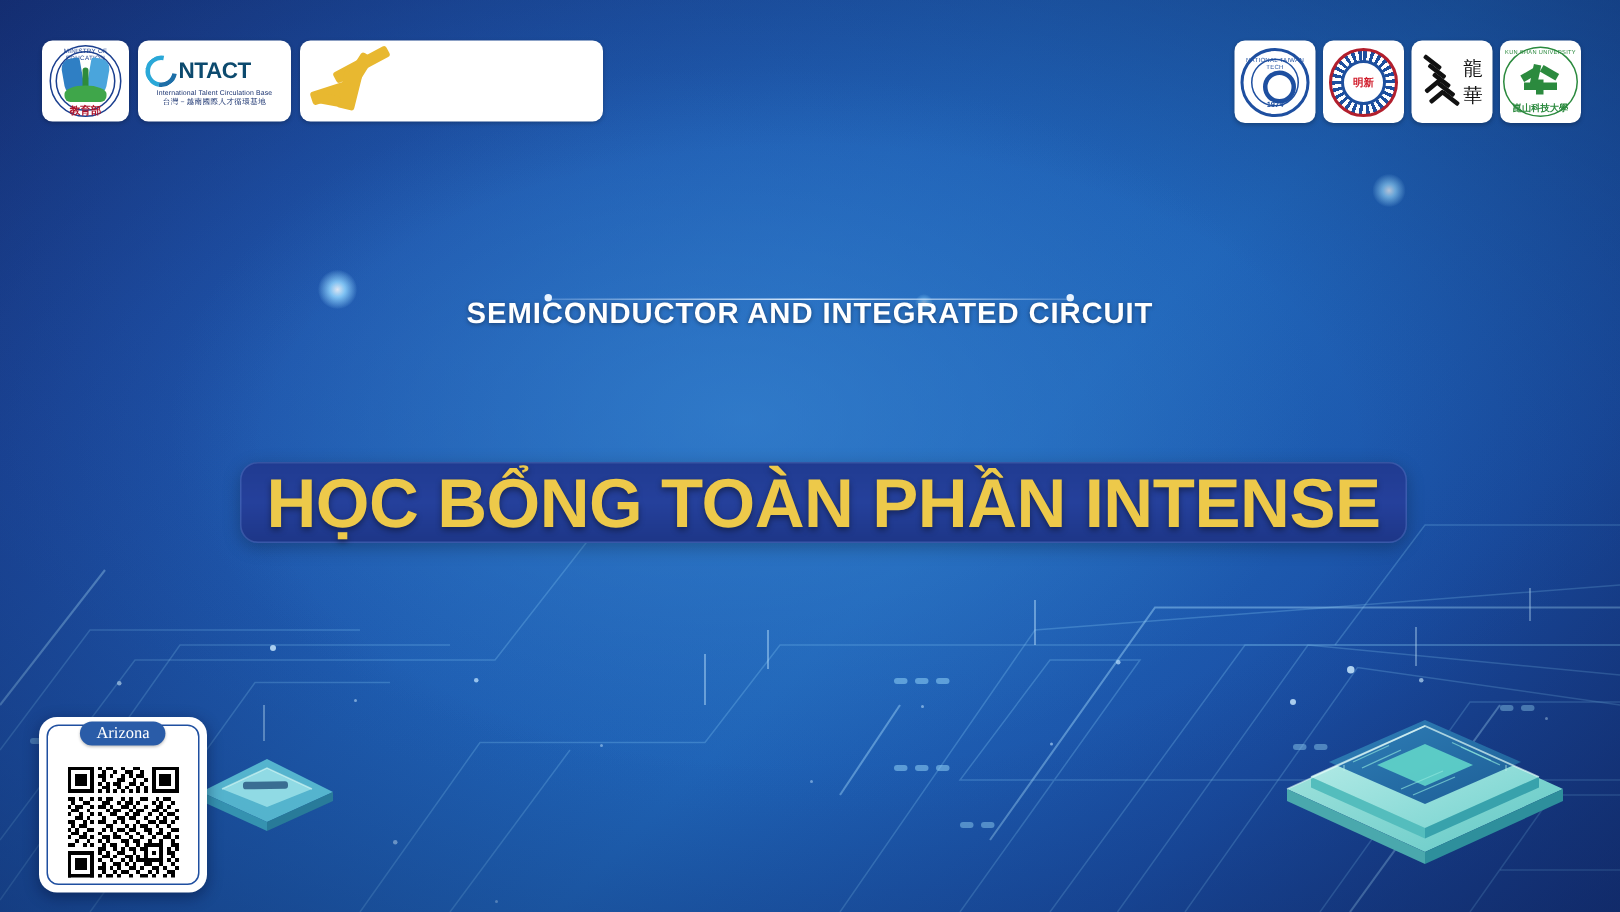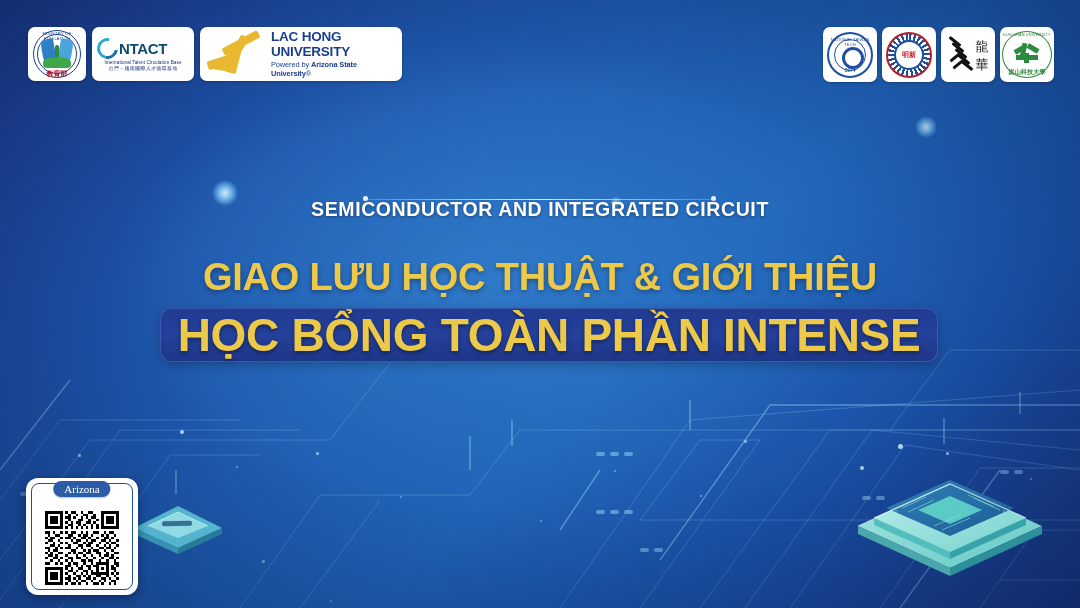--- a/index.html
+++ b/index.html
@@ -309,26 +309,20 @@
 
     <div class="logo-card">
       <div class="lhu">
         <div class="mark">
           <i style="left:2px;  top:24px; width:30px; height:9px;  transform:rotate(-18deg); border-radius:2px;"></i>
           <i style="left:16px; top:6px;  width:40px; height:8px;  transform:rotate(-28deg); border-radius:2px;"></i>
           <i style="left:22px; top:14px; width:12px; height:26px; transform:rotate(14deg); border-radius:2px;"></i>
           <i style="left:30px; top:2px;  width:9px;  height:22px; transform:rotate(32deg); border-radius:2px;"></i>
           <i style="left:6px;  top:30px; width:16px; height:7px;  transform:rotate(10deg); border-radius:2px;"></i>
         </div>
-        <div class="txt">
-          <div class="t1">LAC HONG UNIVERSITY</div>
-          <div class="t2">
-            <span>Powered by </span><b>Arizona State University</b><span>®</span>
-          </div>
-        </div>
       </div>
     </div>
   </div>
 
   <div class="logos-right">
 
     <div class="logo-card sq">
       <div class="seal s1">
         <span class="tp">NATIONAL TAIWAN TECH</span>
         <span class="yr">1974</span>
@@ -377,21 +371,20 @@
 
 
   <div class="divider">
     <span class="pt l"></span>
       <span class="ln"></span>
       <span class="pt r"></span>
   </div>
 
   <div class="subtitle">SEMICONDUCTOR AND INTEGRATED CIRCUIT</div>
 
-  <div class="gold1">GIAO LƯU HỌC THUẬT &amp; GIỚI THIỆU</div>
 
   <div class="gold-box">
     <h2>HỌC BỔNG TOÀN PHẦN INTENSE</h2>
   </div>
 
 
   <div class="chip-big">
     <svg viewBox="0 0 216 140" preserveAspectRatio="xMidYMid meet">
       <defs>
         <linearGradient id="gTop" x1="0" y1="0" x2="1" y2="1">

